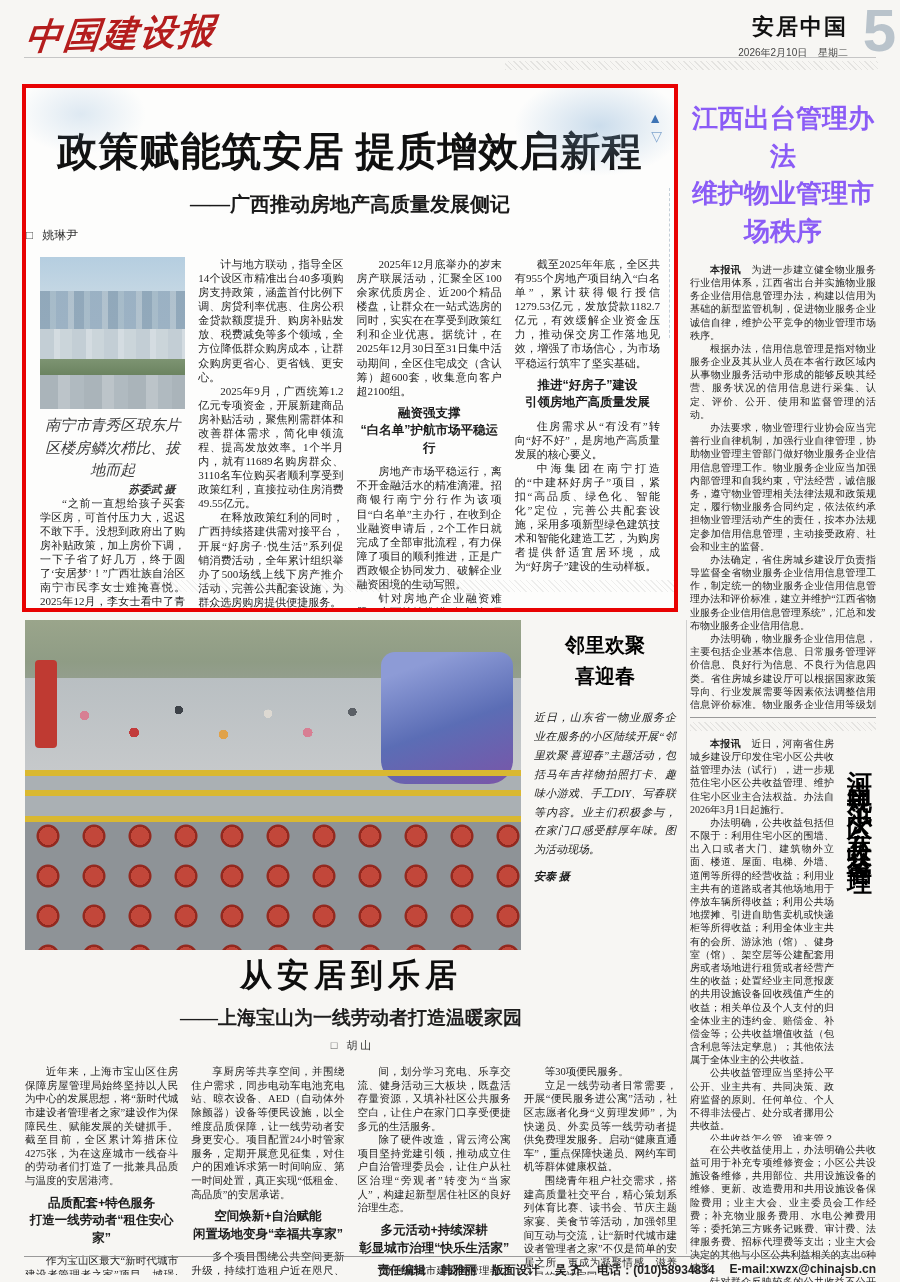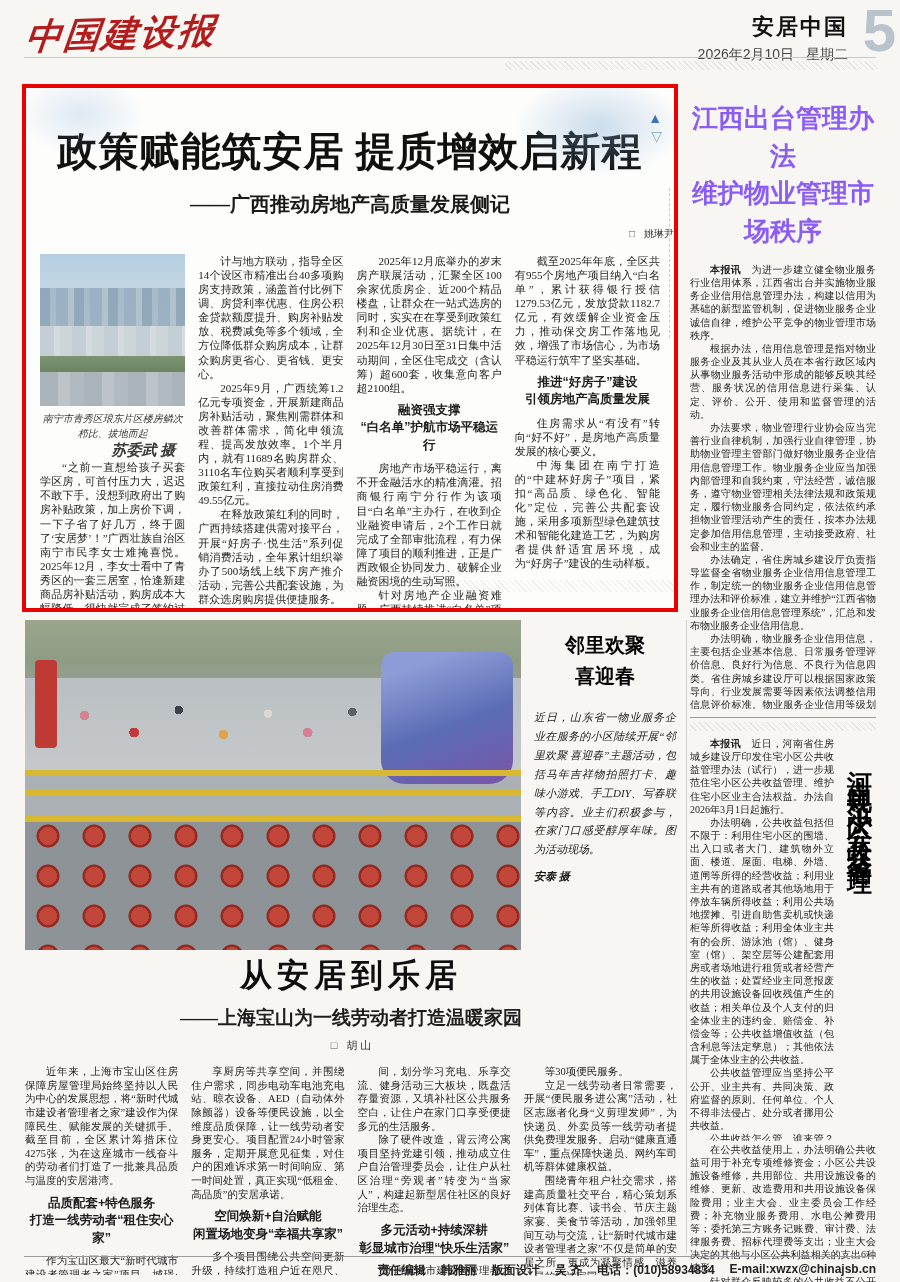--- a/index.html
+++ b/index.html
@@ -3,61 +3,61 @@
 <meta charset="utf-8">
 <style>
   html,body{margin:0;padding:0;background:#e9e8e5;}
   .page{position:relative;width:900px;height:1282px;background:#f7f6f3;overflow:hidden;
         font-family:"Liberation Serif","DejaVu Serif",serif;color:#1d1d1d;}
   
   .masthead{position:absolute;left:26px;top:10px;font-size:36px;font-weight:bold;font-style:italic;
             color:#b41d1d;transform:skewX(-8deg) rotate(-2deg);letter-spacing:2px;}
   .edition-block{position:absolute;right:52px;top:12px;text-align:right;}
   .edition{font-size:22px;font-weight:900;letter-spacing:2px;color:#111;}
-  .pagedate{font-size:14px;color:#444;margin-top:4px;font-family:"Liberation Sans",sans-serif;}
+  .pagedate{font-size:10px;color:#444;margin-top:4px;font-family:"Liberation Sans",sans-serif;}
   .pagenum{position:absolute;right:4px;top:-4px;font-size:60px;font-weight:bold;color:#b9c3cb;
            font-family:"Liberation Sans",sans-serif;}
   .header-rule{position:absolute;left:24px;right:24px;top:57px;border-top:1px solid #c6c6c6;}
   .hatch{background:repeating-linear-gradient(45deg,rgba(60,60,60,.10) 0 1px,transparent 1px 4px);}
   .hatch-top{position:absolute;left:505px;width:373px;top:61px;height:9px;}
   
   .main-box{position:absolute;left:22px;top:84px;width:648px;height:520px;border:4px solid #e80202;
             background:#fdfdfc;overflow:hidden;}
   .wash{position:absolute;pointer-events:none;}
   .wash-tr{right:-10px;top:-12px;width:170px;height:100px;
            background:radial-gradient(closest-side,rgba(128,172,212,.40),rgba(128,172,212,0));}
   .wash-tl{left:-10px;top:-14px;width:130px;height:80px;
            background:radial-gradient(closest-side,rgba(128,172,212,.25),rgba(128,172,212,0));}
   .tri{position:absolute;right:12px;font-family:"Liberation Sans",sans-serif;}
   .tri-up{top:22px;font-size:14px;color:#3e74b5;}
   .tri-down{top:40px;font-size:14px;color:#82a6cf;}
   .dash-line{position:absolute;right:4px;top:100px;height:150px;border-right:1px dashed #c3ced8;}
   .m-headline{margin:36px 30px 0;text-align:center;font-size:40px;font-weight:bold;color:#101010;
               letter-spacing:1px;white-space:nowrap;}
   .m-subtitle{margin-top:12px;text-align:center;font-size:20px;font-weight:bold;color:#1a1a1a;}
-  .m-author{margin-top:9px;text-align:right;font-size:10px;color:#333;margin-left:42px;}
+  .m-author{margin-top:9px;text-align:left;font-size:12px;color:#333;}
   .m-author .marker{margin-right:9px;color:#555;}
   .m-cols{display:flex;gap:13px;margin:13px 14px 0;height:358px;overflow:hidden;}
   .col{flex:1 1 0;overflow:hidden;font-size:11px;line-height:1.28;text-align:justify;}
   .flow-para{margin:0;text-indent:2em;}
   .flow-subhead{font-family:"Liberation Sans",sans-serif;font-weight:bold;font-size:12.5px;
                 text-align:center;margin:7px 0;white-space:pre-line;line-height:1.4;}
   .flow-para b{font-family:"Liberation Sans",sans-serif;}
   
   .city-photo{position:relative;height:152px;margin-bottom:5px;overflow:hidden;
               background:linear-gradient(#b5cee0 0%,#cfdde6 40%,#dfe6ea 60%);}
   .cp-far{position:absolute;left:0;right:0;top:34px;height:48px;opacity:.9;
           background:repeating-linear-gradient(90deg,#8ba3b6 0 10px,#a3b8c6 10px 16px,#96adc0 16px 28px,#aebfcb 28px 34px);}
   .cp-mid{position:absolute;left:0;right:0;top:72px;height:38px;
           background:repeating-linear-gradient(90deg,#c3ced5 0 14px,#d4dce1 14px 20px,#cbd5da 20px 32px);}
   .cp-green{position:absolute;left:0;right:0;top:102px;height:18px;background:linear-gradient(#7d9472,#69815e);}
   .cp-fore{position:absolute;left:0;right:0;bottom:0;height:34px;
            background:repeating-linear-gradient(90deg,#aab4ba 0 18px,#bcc4c9 18px 30px,#b0bac0 30px 44px);}
-  .cp-caption{font-size:10px;font-style:italic;color:#3a3a3a;text-align:center;line-height:1.5;}
-  .cp-credit{font-size:15px;font-style:italic;font-weight:bold;color:#3a3a3a;text-align:right;padding-right:10px;}
+  .cp-caption{font-size:15px;font-style:italic;color:#3a3a3a;text-align:center;line-height:1.5;}
+  .cp-credit{font-size:11px;font-style:italic;font-weight:bold;color:#3a3a3a;text-align:right;padding-right:10px;}
   .hatch-mainbottom{position:absolute;left:36px;width:612px;top:492px;height:12px;opacity:.8;}
   
   .sidebar{position:absolute;left:690px;top:100px;width:186px;}
   .sb-title{font-size:26px;font-weight:bold;text-align:center;line-height:1.45;white-space:pre-line;color:#8b5cf6;}
   .sb-body{margin-top:12px;font-size:10px;line-height:1.32;text-align:justify;height:446px;overflow:hidden;}
   .sb-divider{border-top:1px solid #999;margin:8px 0 4px;}
   .hatch-sb{height:9px;margin:2px 0 6px;}
   .sb2{display:flex;}
   .sb2-narrow{flex:1;font-size:10px;line-height:1.32;text-align:justify;height:404px;overflow:hidden;}
   .sb2-vtitle{width:42px;writing-mode:vertical-rl;text-orientation:upright;font-size:25px;font-weight:bold;

